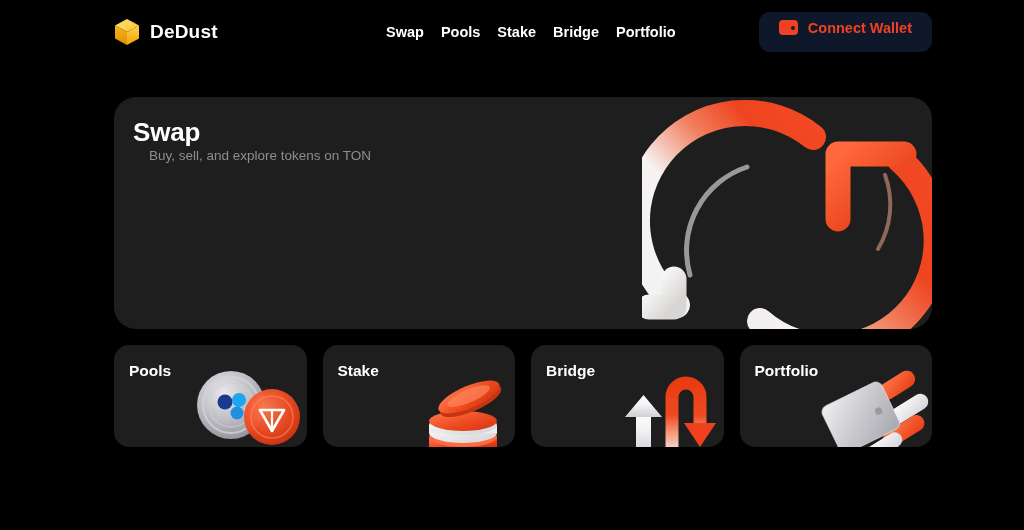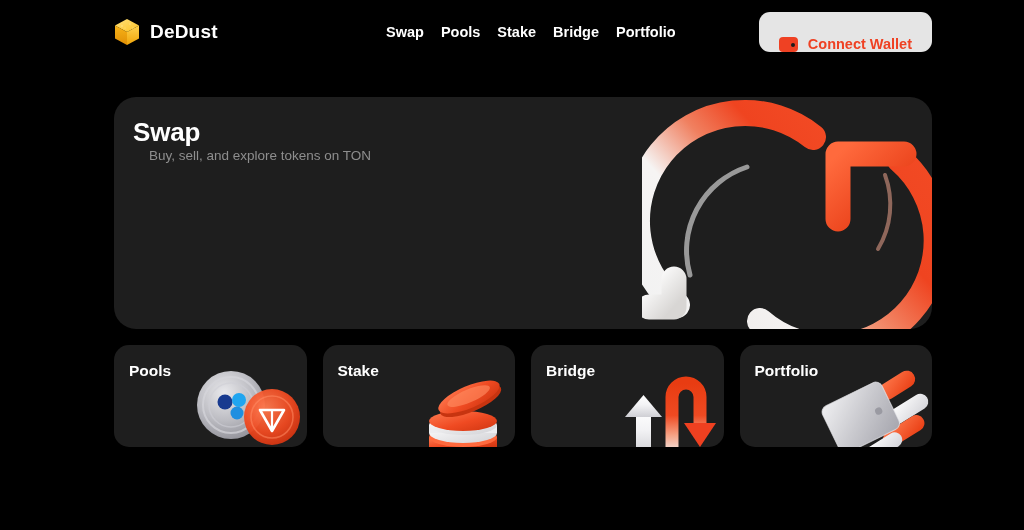--- a/index.html
+++ b/index.html
@@ -66,27 +66,27 @@
     color: #ffffff;
     text-decoration: none;
     cursor: pointer;
     white-space: nowrap;
   }
 
   .wallet-btn {
     position: absolute;
     right: 92px;
     display: flex;
-    align-items: flex-end;
+    align-items: flex-start;
     gap: 10px;
     height: 40px;
-    padding: 0 20px;
+    padding: 8px 20px;
     border: none;
     border-radius: 11px;
-    background: #e5e5e5;
+    background: #0f172a;
     cursor: pointer;
     font-family: inherit;
   }
   .wallet-icon {
     width: 19px; height: 15px;
     border-radius: 4px;
     background: #ef4123;
     position: relative;
     flex: none;
   }

